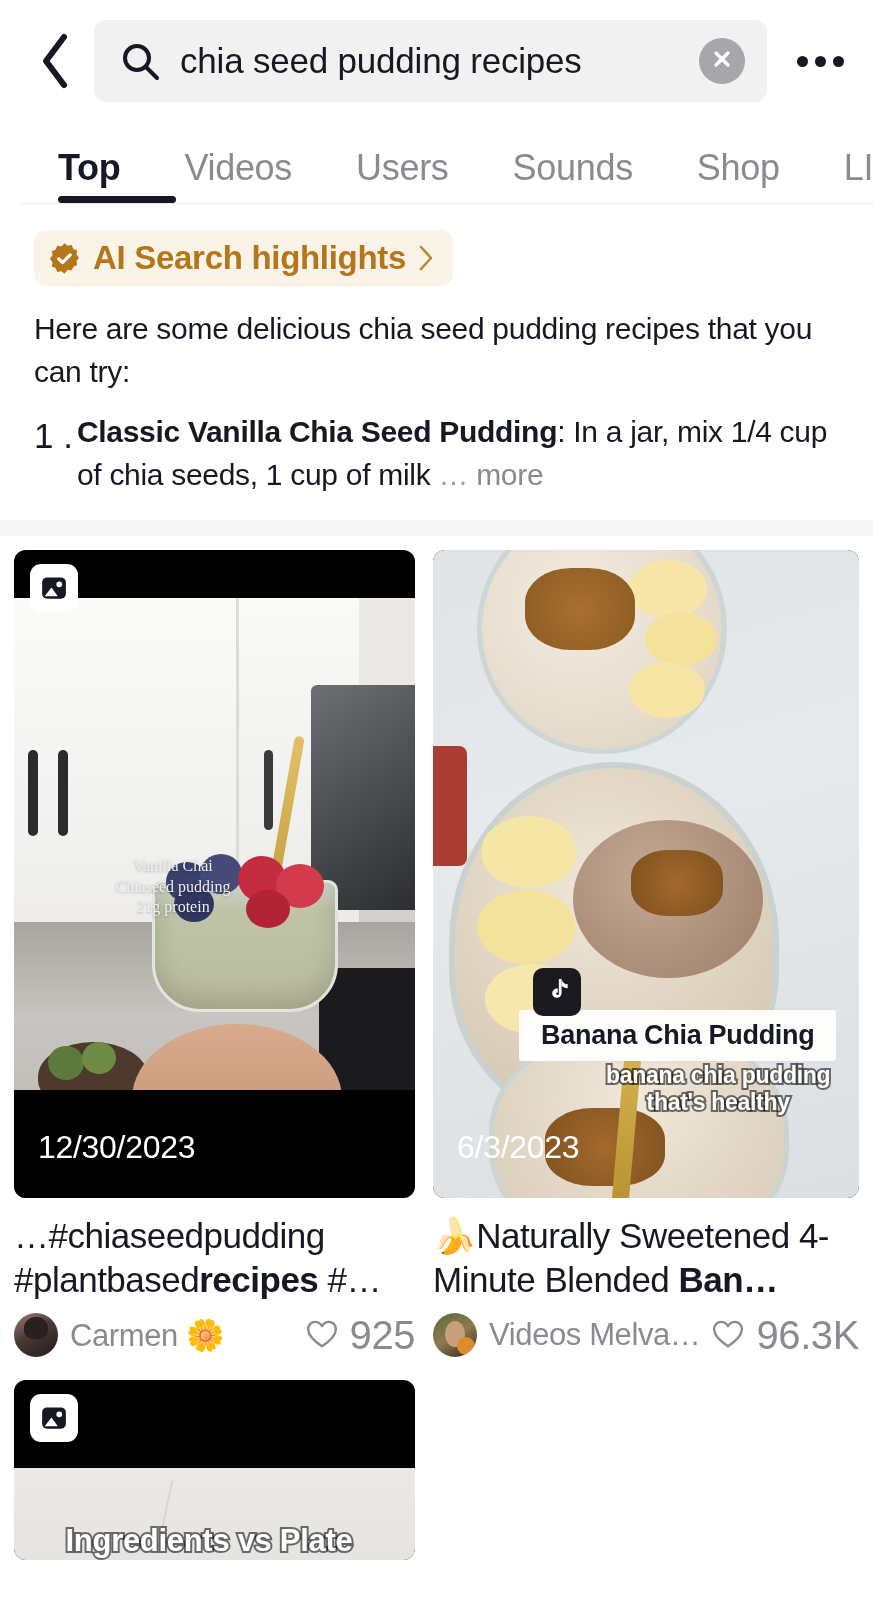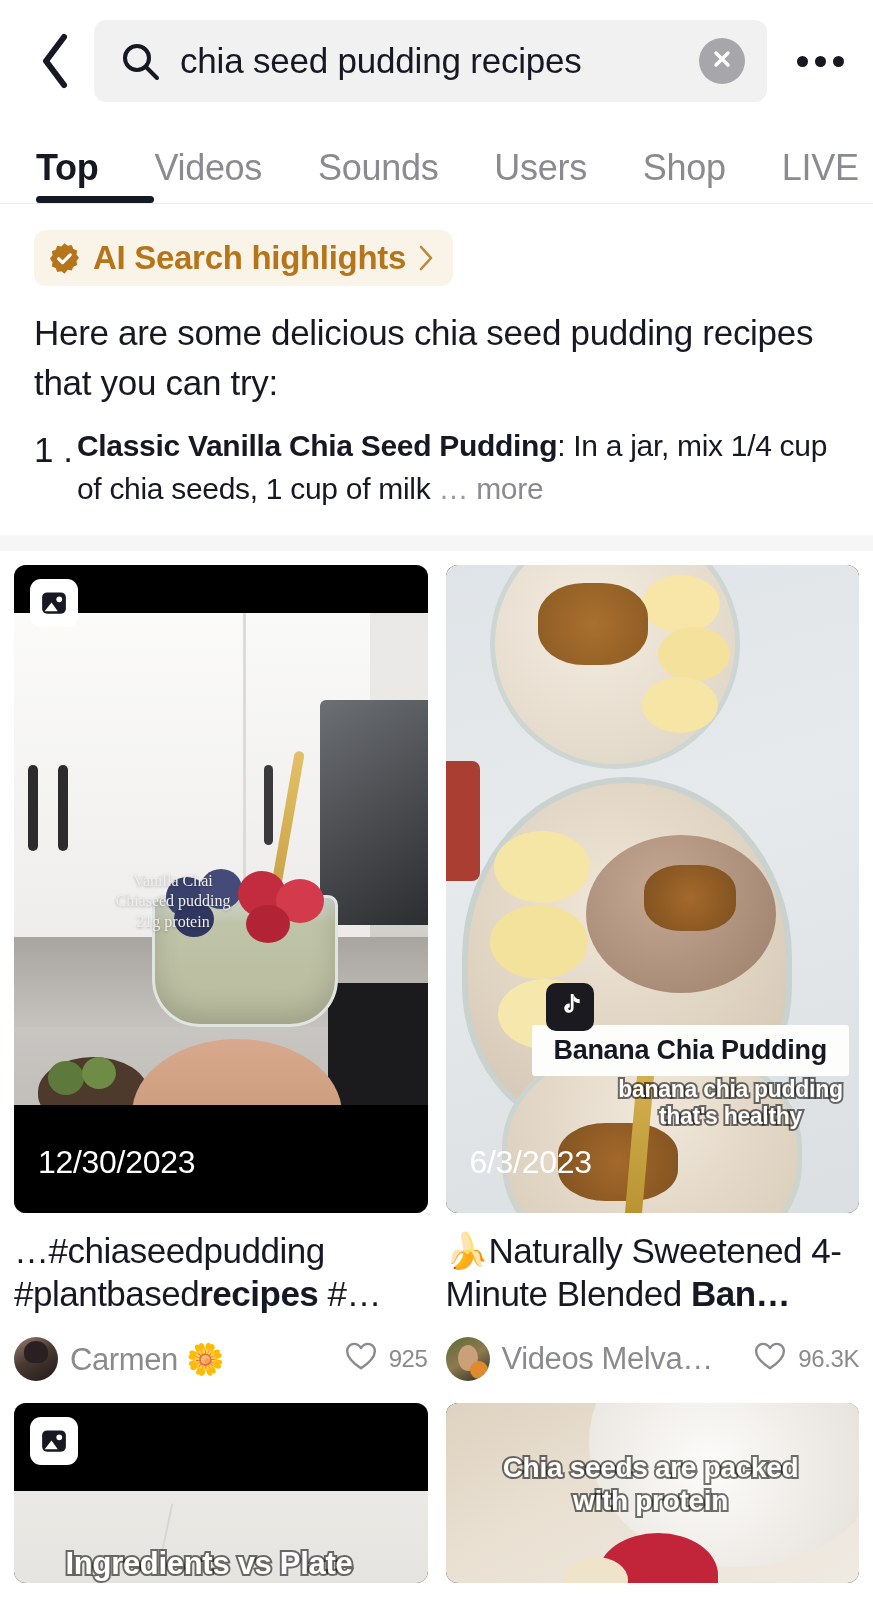--- a/index.html
+++ b/index.html
@@ -43,24 +43,24 @@
   }
   .more-btn {
     flex:0 0 auto; width:78px; height:60px;
     display:flex; align-items:center; justify-content:center; gap:7px;
     cursor:pointer;
   }
   .more-btn i { width:11px; height:11px; border-radius:50%; background:#161823; display:block; }
 
   
   .tabbar {
-    display:flex; align-items:flex-end; gap:4px;
+    display:flex; align-items:flex-end; gap:12px;
     height:82px; padding-left:36px;
     border-bottom:1px solid #ebebec;
-    overflow:hidden; position:relative;
+    overflow:hidden; position:relative;margin-left:22px;
   }
   .tab {
     position:relative; flex:0 0 auto;
     padding:0 26px 14px 26px;
     font-size:36px; color:#8a8b91; letter-spacing:-0.3px;
     cursor:pointer; white-space:nowrap;
   }
   .tab:first-child { padding-left:0; }
   .tab.active { color:#161823; font-weight:700; }
   .tab.active::after {
@@ -76,21 +76,21 @@
     padding:9px 18px 9px 14px;
     cursor:pointer;
   }
   .ai-badge { flex:0 0 auto; display:flex; }
   .ai-pill-label {
     font-size:33px; font-weight:700; color:#b5761b; letter-spacing:-0.3px;
   }
   .ai-chevron { flex:0 0 auto; display:flex; opacity:.85; }
   .ai-body {
     margin-top:22px;
-    font-size:35px; line-height:1.42; color:#161823; letter-spacing:-0.3px;
+    font-size:30px; line-height:1.42; color:#161823; letter-spacing:-0.3px;
   }
   .ai-list { margin-top:18px; display:flex; gap:4px; }
   .ai-num { flex:0 0 auto; font-size:35px; line-height:1.42; color:#161823; }
   .ai-item {
     flex:1 1 auto; font-size:30px; line-height:1.42;
     color:#161823; letter-spacing:-0.3px;
   }
   .ai-item b { font-weight:700; }
   .ai-more { color:#8a8b91; cursor:pointer; }
   .ai-ellip { color:#9a9aa0; }
@@ -152,34 +152,34 @@
   }
 
   
   .caption {
     margin-top:16px;
     font-size:35px; line-height:1.25; color:#161823; letter-spacing:-0.5px;
     max-height:90px; overflow:hidden;
   }
   .caption b { font-weight:700; }
   .meta {
-    margin-top:21px; display:flex; align-items:center; gap:12px;
+    margin-top:11px; display:flex; align-items:center; gap:12px;
   }
   .avatar {
     flex:0 0 auto; width:44px; height:44px; border-radius:50%;
     overflow:hidden; position:relative;
   }
   .author {
     flex:1 1 auto; min-width:0;
     font-size:31px; color:#8a8b91; letter-spacing:-0.4px;
     white-space:nowrap; overflow:hidden; text-overflow:ellipsis;
   }
   .likes {
     flex:0 0 auto; display:flex; align-items:center; gap:12px;
-    font-size:24px; color:#8a8b91; letter-spacing:-0.4px;
+    font-size:40px; color:#8a8b91; letter-spacing:-0.4px;
   }
 </style>
 </head>
 <body>
 
 <div class="search-header">
 
   <div class="back-btn">
     <span>
       <svg width="34" height="56" viewBox="0 0 34 56" fill="none">
@@ -215,24 +215,24 @@
 </div>
 
 <div class="tabbar">
   <div class="tab active">
     <span>Top</span>
   </div>
   <div class="tab">
     <span>Videos</span>
   </div>
   <div class="tab">
+    <span>Users</span>
+  </div>
+  <div class="tab">
     <span>Sounds</span>
-  </div>
-  <div class="tab">
-    <span>Users</span>
   </div>
   <div class="tab">
     <span>Shop</span>
   </div>
   <div class="tab">
     <span>LIVE</span>
   </div>
 </div>
 
 <div class="ai-section">
@@ -472,29 +472,14 @@
         <svg width="30" height="30" viewBox="0 0 24 24">
           <rect x="2.5" y="3.5" width="19" height="17" rx="4" fill="#161823"></rect>
           <circle cx="16.2" cy="9" r="2.3" fill="#fff"></circle>
           <path d="M4.5 18.5 L10 11.5 L15 18.5 Z" fill="#fff"></path>
         </svg>
       </div>
       <div class="outline-text" style="left:30px;bottom:0px;width:330px;font-size:31px;">Ingredients vs Plate</div>
     </div>
   </div>
 
-  <div class="card">
-    <div class="thumb short">
-      <div style="position:absolute;inset:0;background:
-            linear-gradient(150deg,#ded2bf 0%,#e9e0d2 38%,#efeae2 100%);"></div>
-      <div style="position:absolute;right:-30px;top:-86px;width:300px;height:250px;
-            background:radial-gradient(circle at 40% 60%,#fdfcfa,#ddd7cf);
-            border-radius:50%;"></div>
-
-      <div style="position:absolute;left:152px;bottom:-34px;width:120px;height:84px;
-            background:#c2243a;border-radius:50% 50% 42% 42%;"></div>
-      <div style="position:absolute;left:118px;bottom:-20px;width:64px;height:46px;
-            background:#efe3c9;border-radius:50%;"></div>
-      <div class="outline-text" style="left:40px;top:48px;width:330px;font-size:28px;">Chia seeds are packed with protein</div>
-    </div>
-  </div>
 
 </div>
 
 </body></html>

